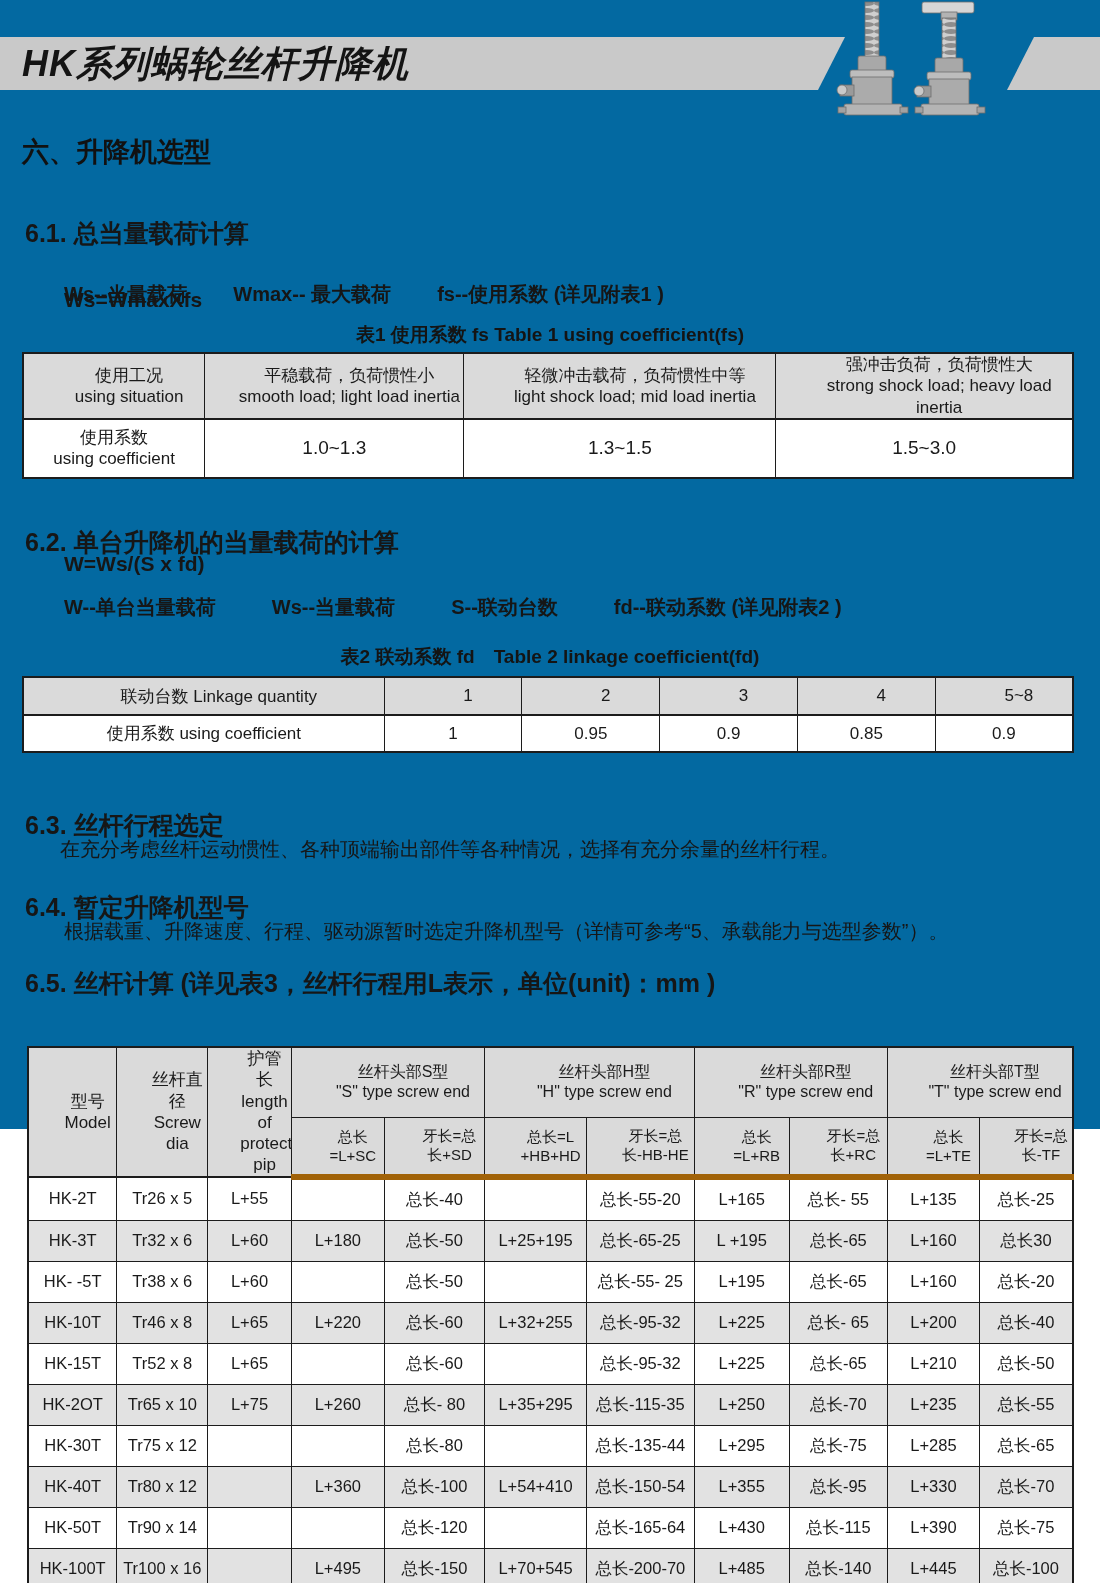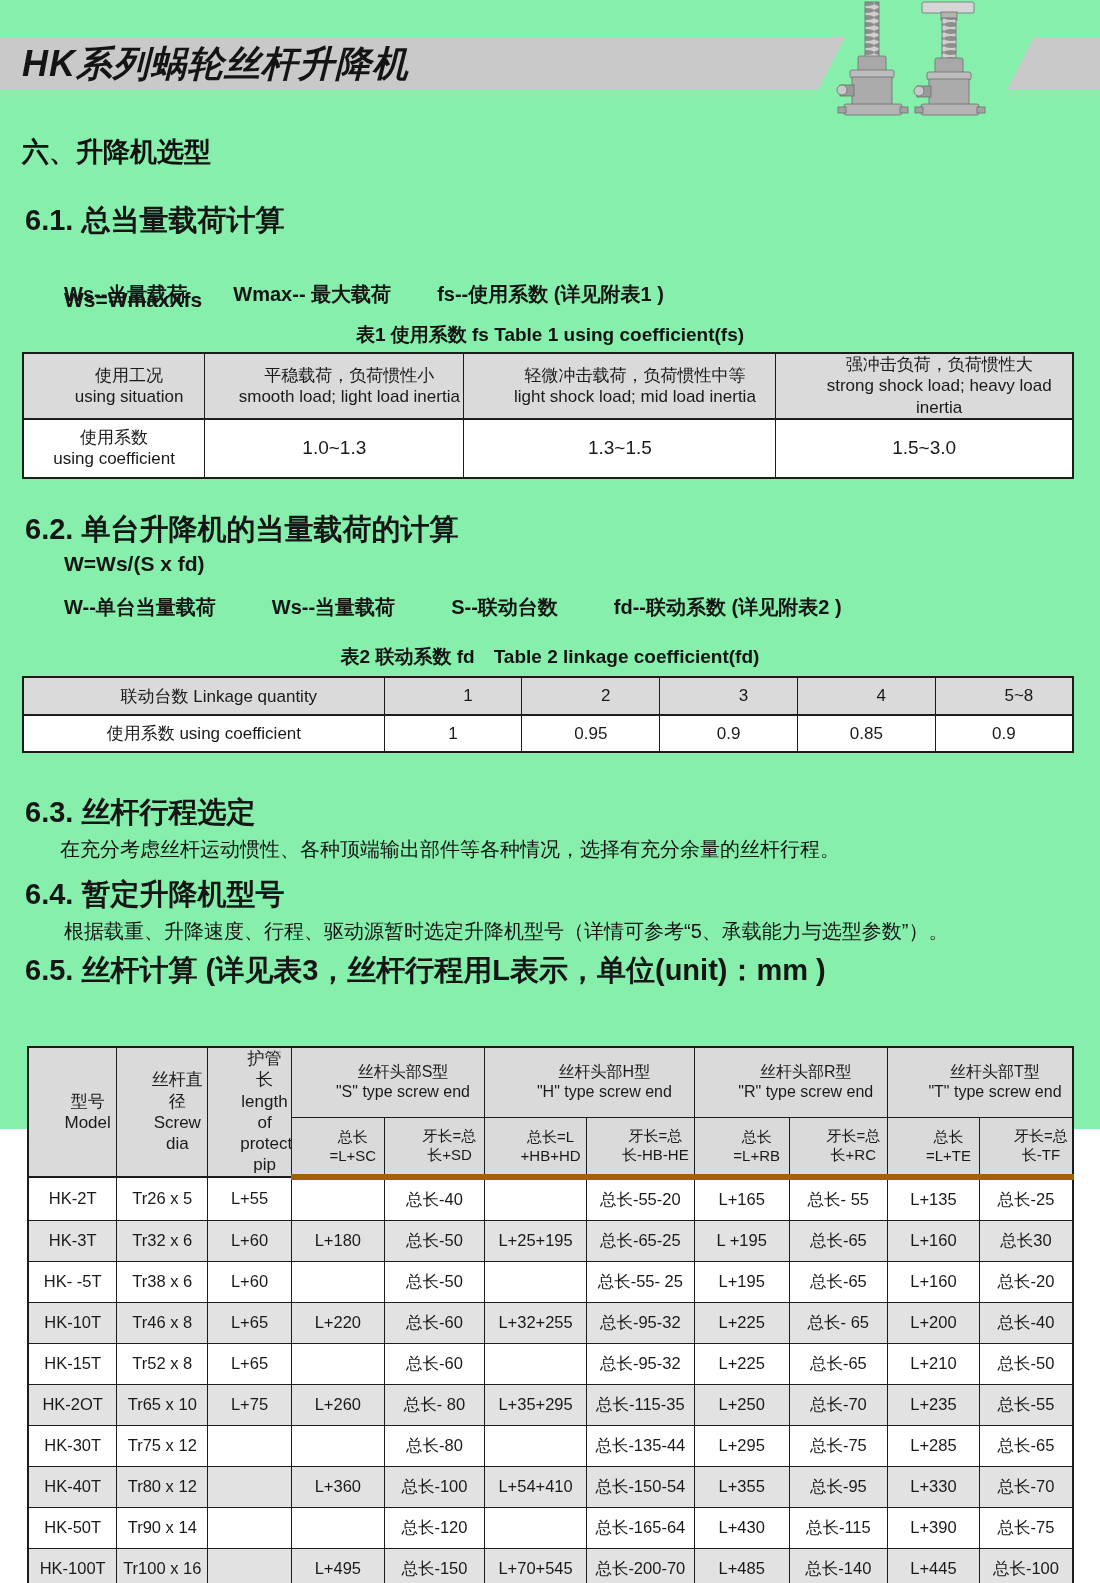--- a/index.html
+++ b/index.html
@@ -4,21 +4,21 @@
 <style>
   html,body{margin:0;padding:0;}
   body{
     width:1100px;height:1583px;
     background:#ffffff;
     font-family:"Liberation Sans", sans-serif;
     color:#1a1a1a;
     position:relative;
     overflow:hidden;
   }
-  .page{position:relative;width:1100px;height:1129px;background:#86efac;}
+  .page{position:relative;width:1100px;height:1129px;background:#0369a1;}
 
   
   .band-left{
     position:absolute;top:37px;left:0;width:845px;height:53px;
     background:#c9c9c9;
     clip-path:polygon(0 0,100% 0,calc(100% - 27px) 100%,0 100%);
   }
   .band-right{
     position:absolute;top:37px;left:1007px;width:93px;height:53px;
     background:#c9c9c9;
@@ -26,21 +26,21 @@
   }
   .banner-title{
     position:absolute;top:37px;left:22px;height:53px;line-height:53px;
     font-size:36px;font-weight:bold;font-style:italic;letter-spacing:1px;color:#141414;
     white-space:nowrap;
   }
   .jacks{position:absolute;top:0;left:832px;width:168px;height:124px;}
 
   
   .h-main{position:absolute;left:22px;top:134px;font-size:27px;font-weight:bold;color:#111;}
-  .h-sec{position:absolute;left:25px;font-size:29px;font-weight:600;color:#161616;white-space:nowrap;}
+  .h-sec{position:absolute;left:25px;font-size:25px;font-weight:600;color:#161616;white-space:nowrap;margin-top:16px;}
   .formula{position:absolute;left:64px;font-size:21px;font-weight:600;color:#161616;}
   .legend{position:absolute;left:64px;font-size:20px;font-weight:600;color:#161616;display:flex;}
   .legend span{white-space:nowrap;}
   .para{position:absolute;font-size:20px;color:#161616;white-space:nowrap;}
   .tcaption{position:absolute;left:0;width:1100px;text-align:center;font-size:19px;font-weight:bold;color:#141414;}
 
   
   table{border-collapse:collapse;table-layout:fixed;position:absolute;background:#fff;}
   th,td{
     border:1px solid #1c1c1c;

